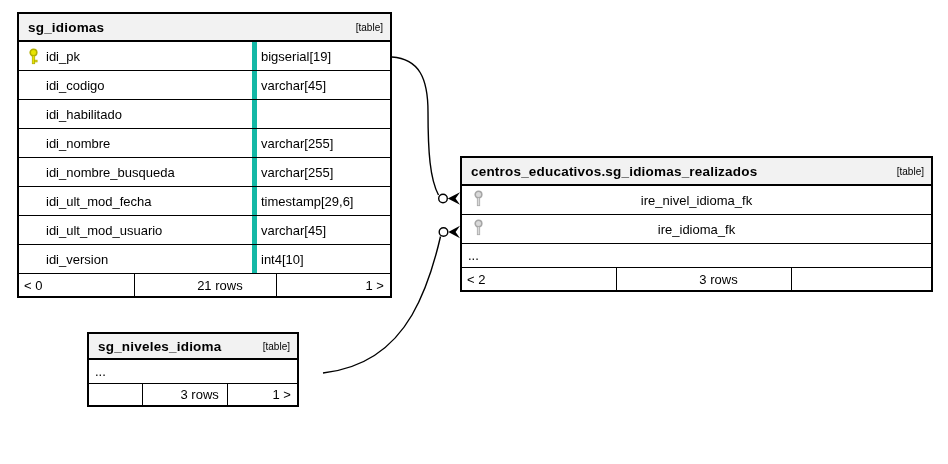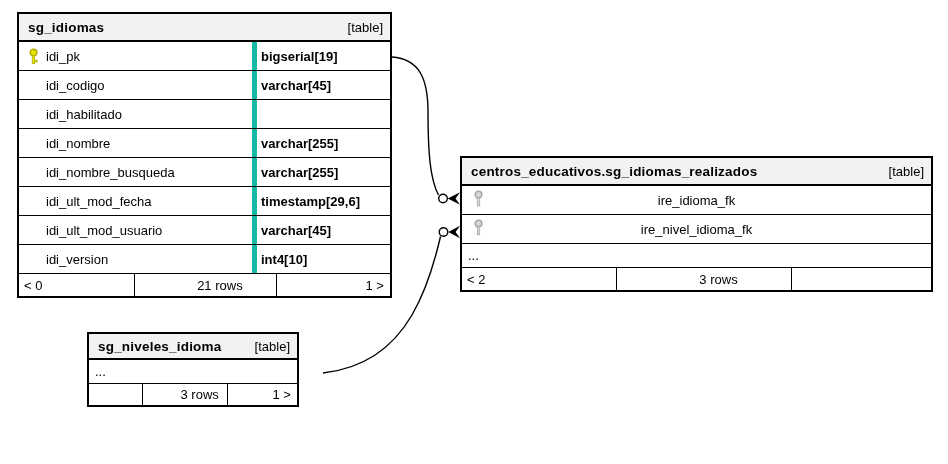--- a/index.html
+++ b/index.html
@@ -8,25 +8,25 @@
     font-family:"Liberation Sans",sans-serif;color:#000;overflow:hidden;
   }
   .edges{position:absolute;left:0;top:0;width:948px;height:464px;pointer-events:none;}
   .table-node{position:absolute;border:2px solid #000;background:#fff;box-sizing:border-box;}
   .t-header{
     display:flex;justify-content:space-between;align-items:center;
     background:var(--header-bg,#f2f2f2);border-bottom:2px solid #000;
     padding:0 7px 0 9px;height:26px;
   }
   .t-title{font-weight:bold;font-size:13.5px;letter-spacing:.2px;}
-  .t-badge{font-size:13px;font-weight:normal;}
+  .t-badge{font-size:10px;font-weight:normal;}
   .t-row{display:flex;align-items:stretch;height:28px;border-bottom:1px solid #000;font-size:13px;background:#fff;}
   .c-name{width:238px;border-right:5px solid #14b8a6;display:flex;align-items:center;padding-left:9px;box-sizing:border-box;}
   .key-slot{width:18px;display:inline-flex;align-items:center;flex:none;}
-  .c-type{flex:1;display:flex;align-items:center;padding-left:4px;font-weight:bold;}
+  .c-type{flex:1;display:flex;align-items:center;padding-left:4px;}
   .t-row.centered{position:relative;justify-content:center;align-items:center;}
   .t-row.centered .key-abs{position:absolute;left:11px;top:50%;transform:translateY(-50%);}
   .ellipsis-row{display:flex;align-items:center;height:23px;border-bottom:1px solid #000;font-size:13px;padding-left:6px;}
   .t-footer{display:flex;height:22px;font-size:13px;}
   .f-cell{display:flex;align-items:center;box-sizing:border-box;overflow:hidden;}
   .f-left{padding-left:5px;}
   .f-center{justify-content:center;border-left:1px solid #000;border-right:1px solid #000;padding-left:29px;}
   .f-right{justify-content:flex-end;padding-right:6px;}
   
   .ft-idiomas .f-left{width:31%;} .ft-idiomas .f-center{width:38.5%;} .ft-idiomas .f-right{width:30.5%;}
@@ -136,31 +136,31 @@
       <span class="t-badge">[table]</span>
     </div>
 
     <div class="t-row centered">
       <span class="key-abs">
         <svg width="11" height="17" viewBox="0 0 11 17">
           <circle cx="5.5" cy="4.6" r="3.3" stroke="#a6a6a6" stroke-width="1.6" fill="#d9d9d9"></circle>
           <rect x="4.3" y="7.5" width="2.4" height="8.2" stroke="#a6a6a6" stroke-width="0.8" fill="#d9d9d9"></rect>
         </svg>
       </span>
-      <span>ire_idioma_fk</span>
+      <span>ire_nivel_idioma_fk</span>
     </div>
 
     <div class="t-row centered">
       <span class="key-abs">
         <svg width="11" height="17" viewBox="0 0 11 17">
           <circle cx="5.5" cy="4.6" r="3.3" stroke="#a6a6a6" stroke-width="1.6" fill="#d9d9d9"></circle>
           <rect x="4.3" y="7.5" width="2.4" height="8.2" stroke="#a6a6a6" stroke-width="0.8" fill="#d9d9d9"></rect>
         </svg>
       </span>
-      <span>ire_nivel_idioma_fk</span>
+      <span>ire_idioma_fk</span>
     </div>
 
     <div class="ellipsis-row">...</div>
 
     <div class="t-footer ft-realizados">
       <div class="f-cell f-left">&lt; 2</div>
       <div class="f-cell f-center">3 rows</div>
       <div class="f-cell f-right"></div>
     </div>
   </div>

